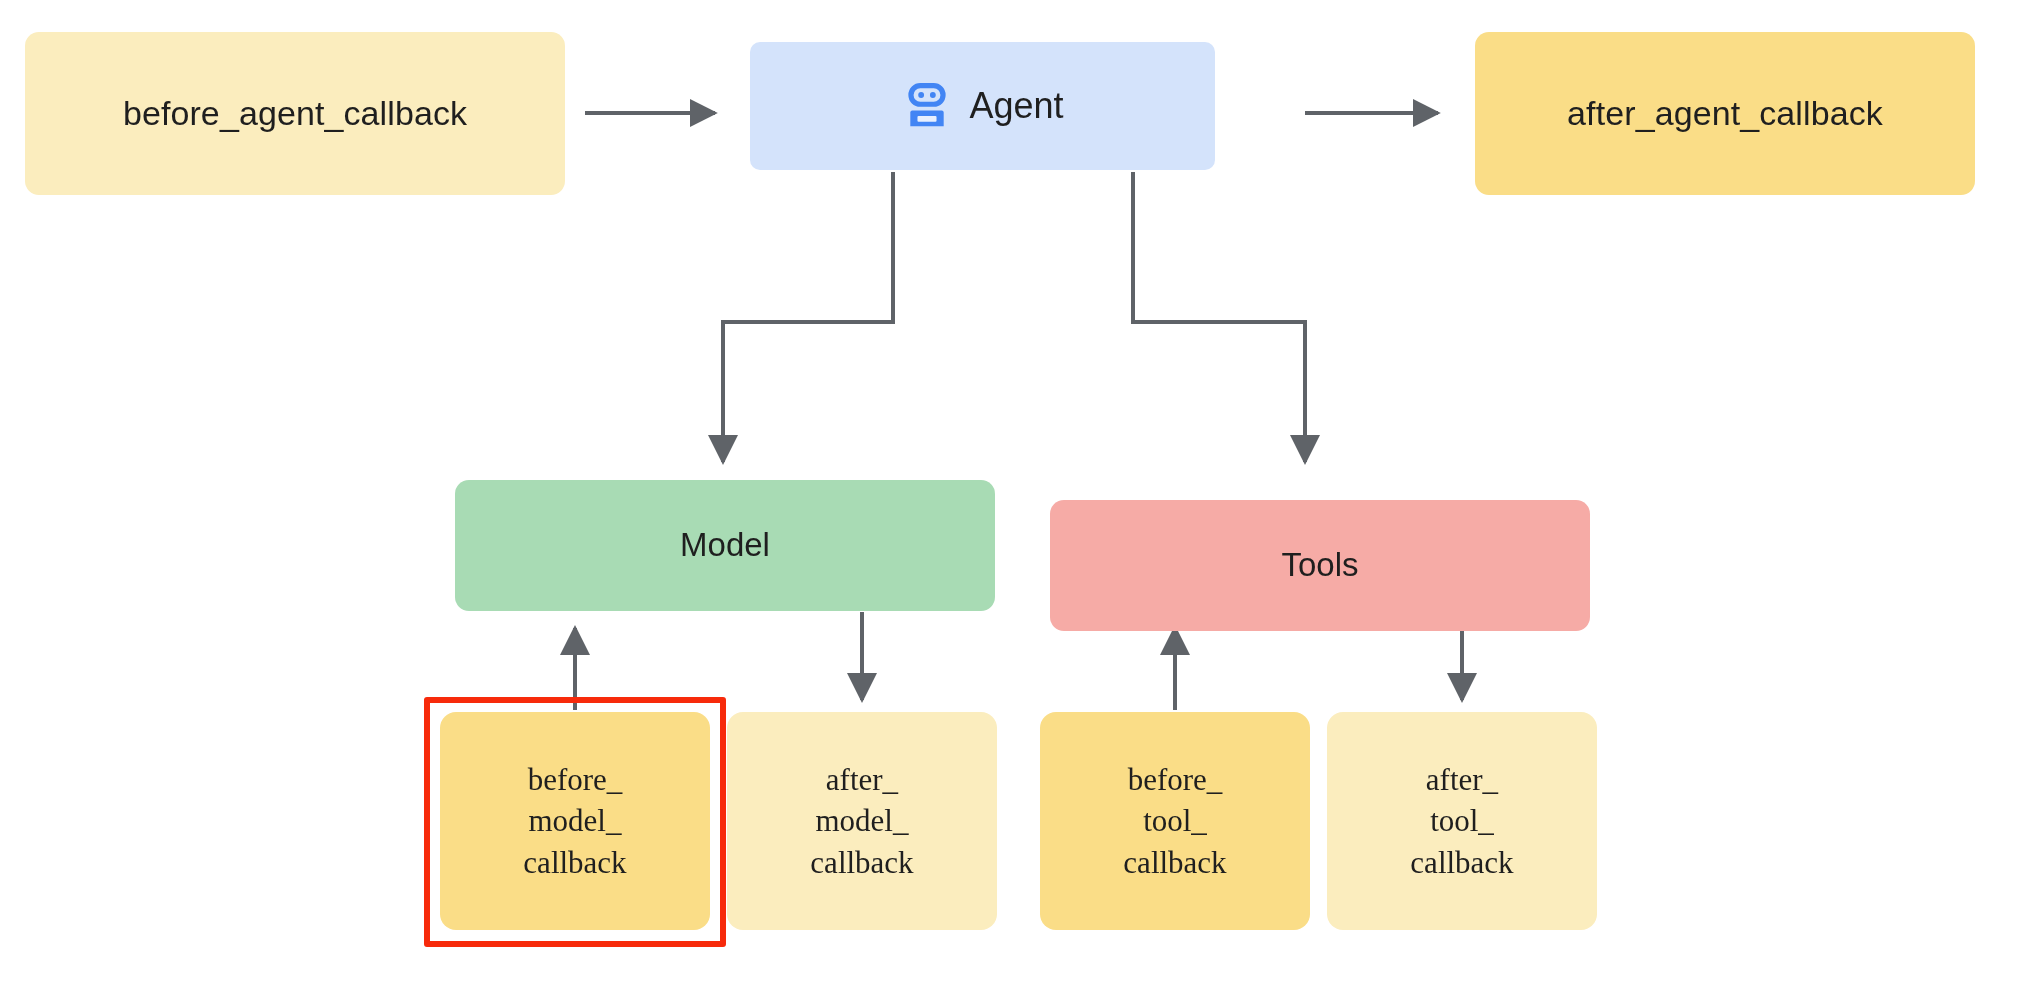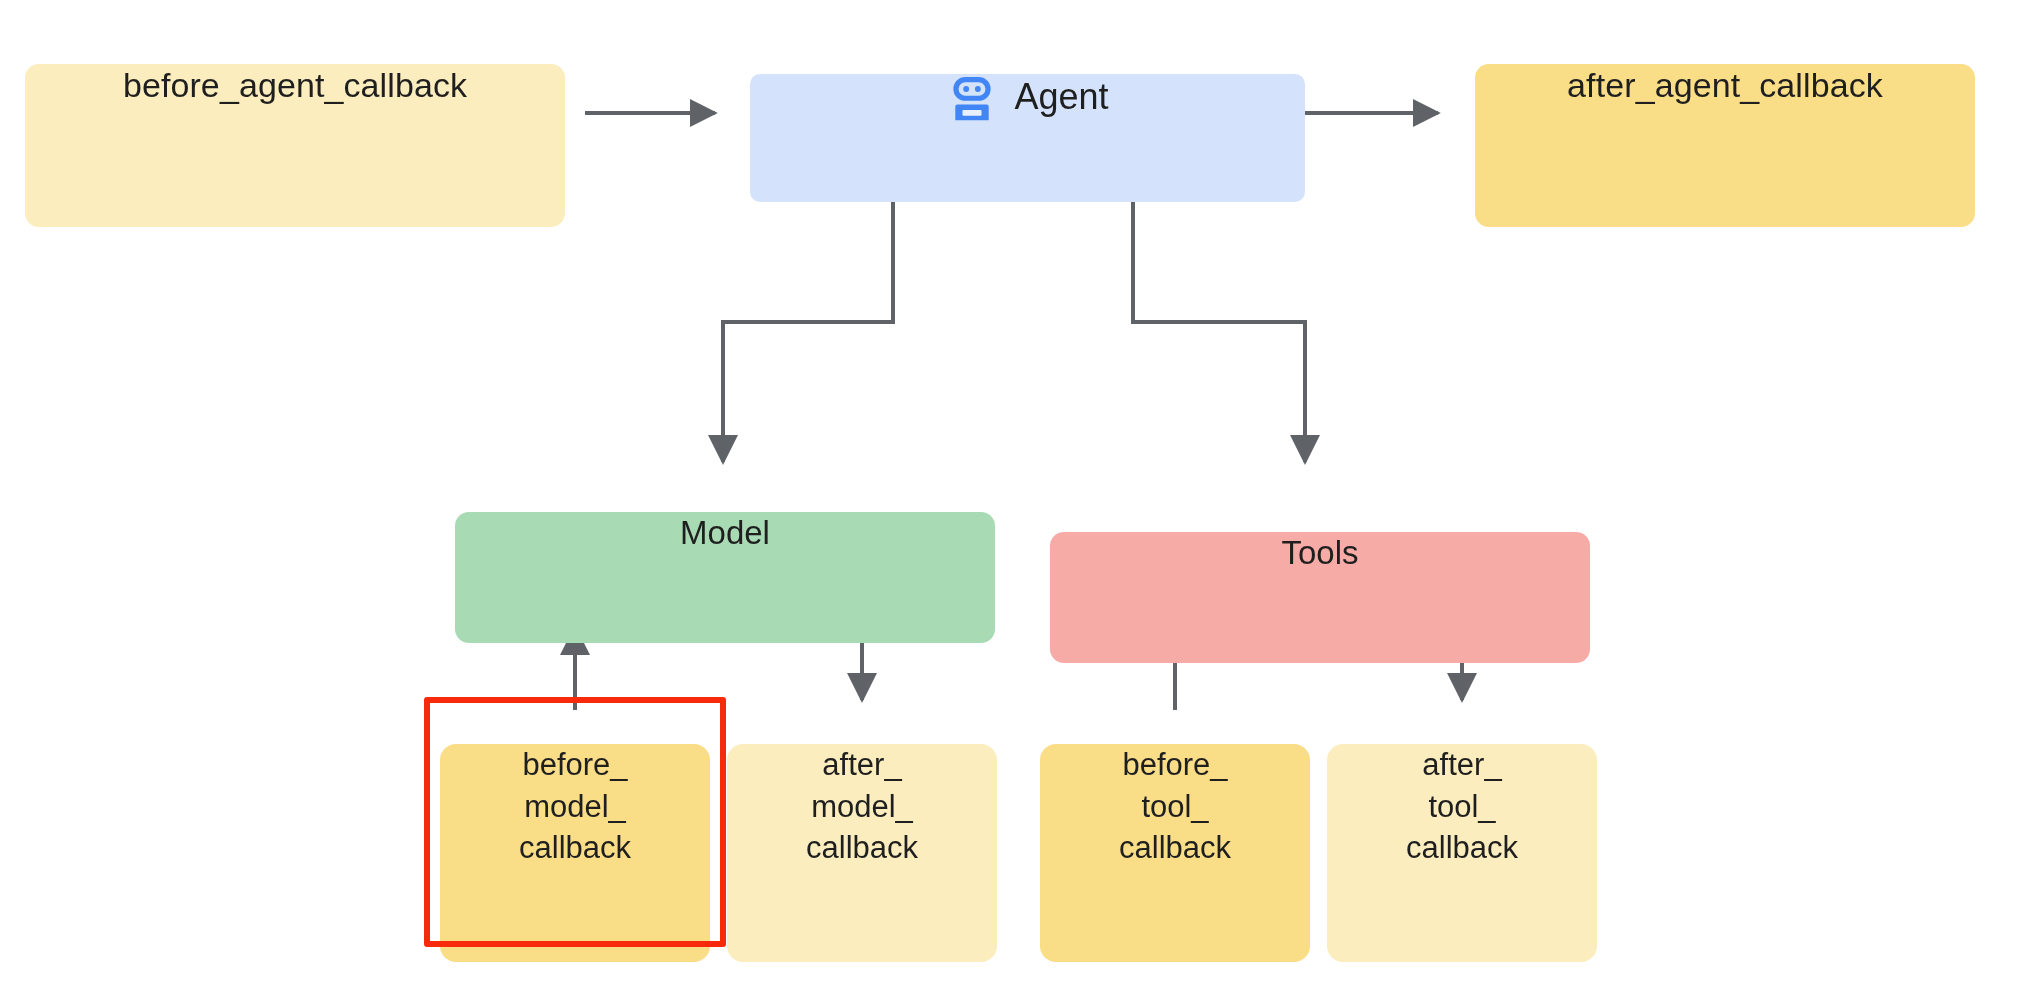--- a/index.html
+++ b/index.html
@@ -24,48 +24,47 @@
     left: 0;
     top: 0;
     width: 2037px;
     height: 981px;
     pointer-events: none;
   }
   .node {
     position: absolute;
     box-sizing: border-box;
     display: flex;
-    align-items: flex-start;
+    align-items: center;
     justify-content: center;
     text-align: center;
     color: #1f1f1f;
     line-height: 1.28;
     border-radius: 14px;
-    margin-top: 32px;
   }
   .node-wide {
     font-size: 34px;
     letter-spacing: 0.1px;
   }
   .node-mid {
     font-size: 33px;
   }
   .node-small {
     font-size: 31px;
     line-height: 1.34;
     border-radius: 16px;
   }
 
   
   #n-before-agent {
     left: 25px; top: 32px; width: 540px; height: 163px;
     background: #FBEDBE;
   }
   #n-agent {
-    left: 750px; top: 42px; width: 555px; height: 128px;
+    left: 750px; top: 42px; width: 465px; height: 128px;
     background: #D4E3FB;
     border-radius: 10px;
     gap: 16px;
   }
   #n-after-agent {
     left: 1475px; top: 32px; width: 500px; height: 163px;
     background: #FADD87;
   }
 
   
@@ -117,20 +116,21 @@
   }
   .agent-label {
     font-size: 36px;
     color: #1f1f1f;
   }
   .cb-lines {
     display: block;
   }
   .cb-lines span {
     display: block;
+    font-family: Liberation Serif, serif;
   }
 </style>
 </head>
 <body>
 
 <div id="canvas">
 
   <svg id="edges" viewBox="0 0 2037 981" width="2037" height="981" xmlns="http://www.w3.org/2000/svg">
     <defs>
       <marker id="arrow-right" viewBox="0 0 10 10" refX="9" refY="5" markerWidth="7" markerHeight="7" orient="auto-start-reverse">

